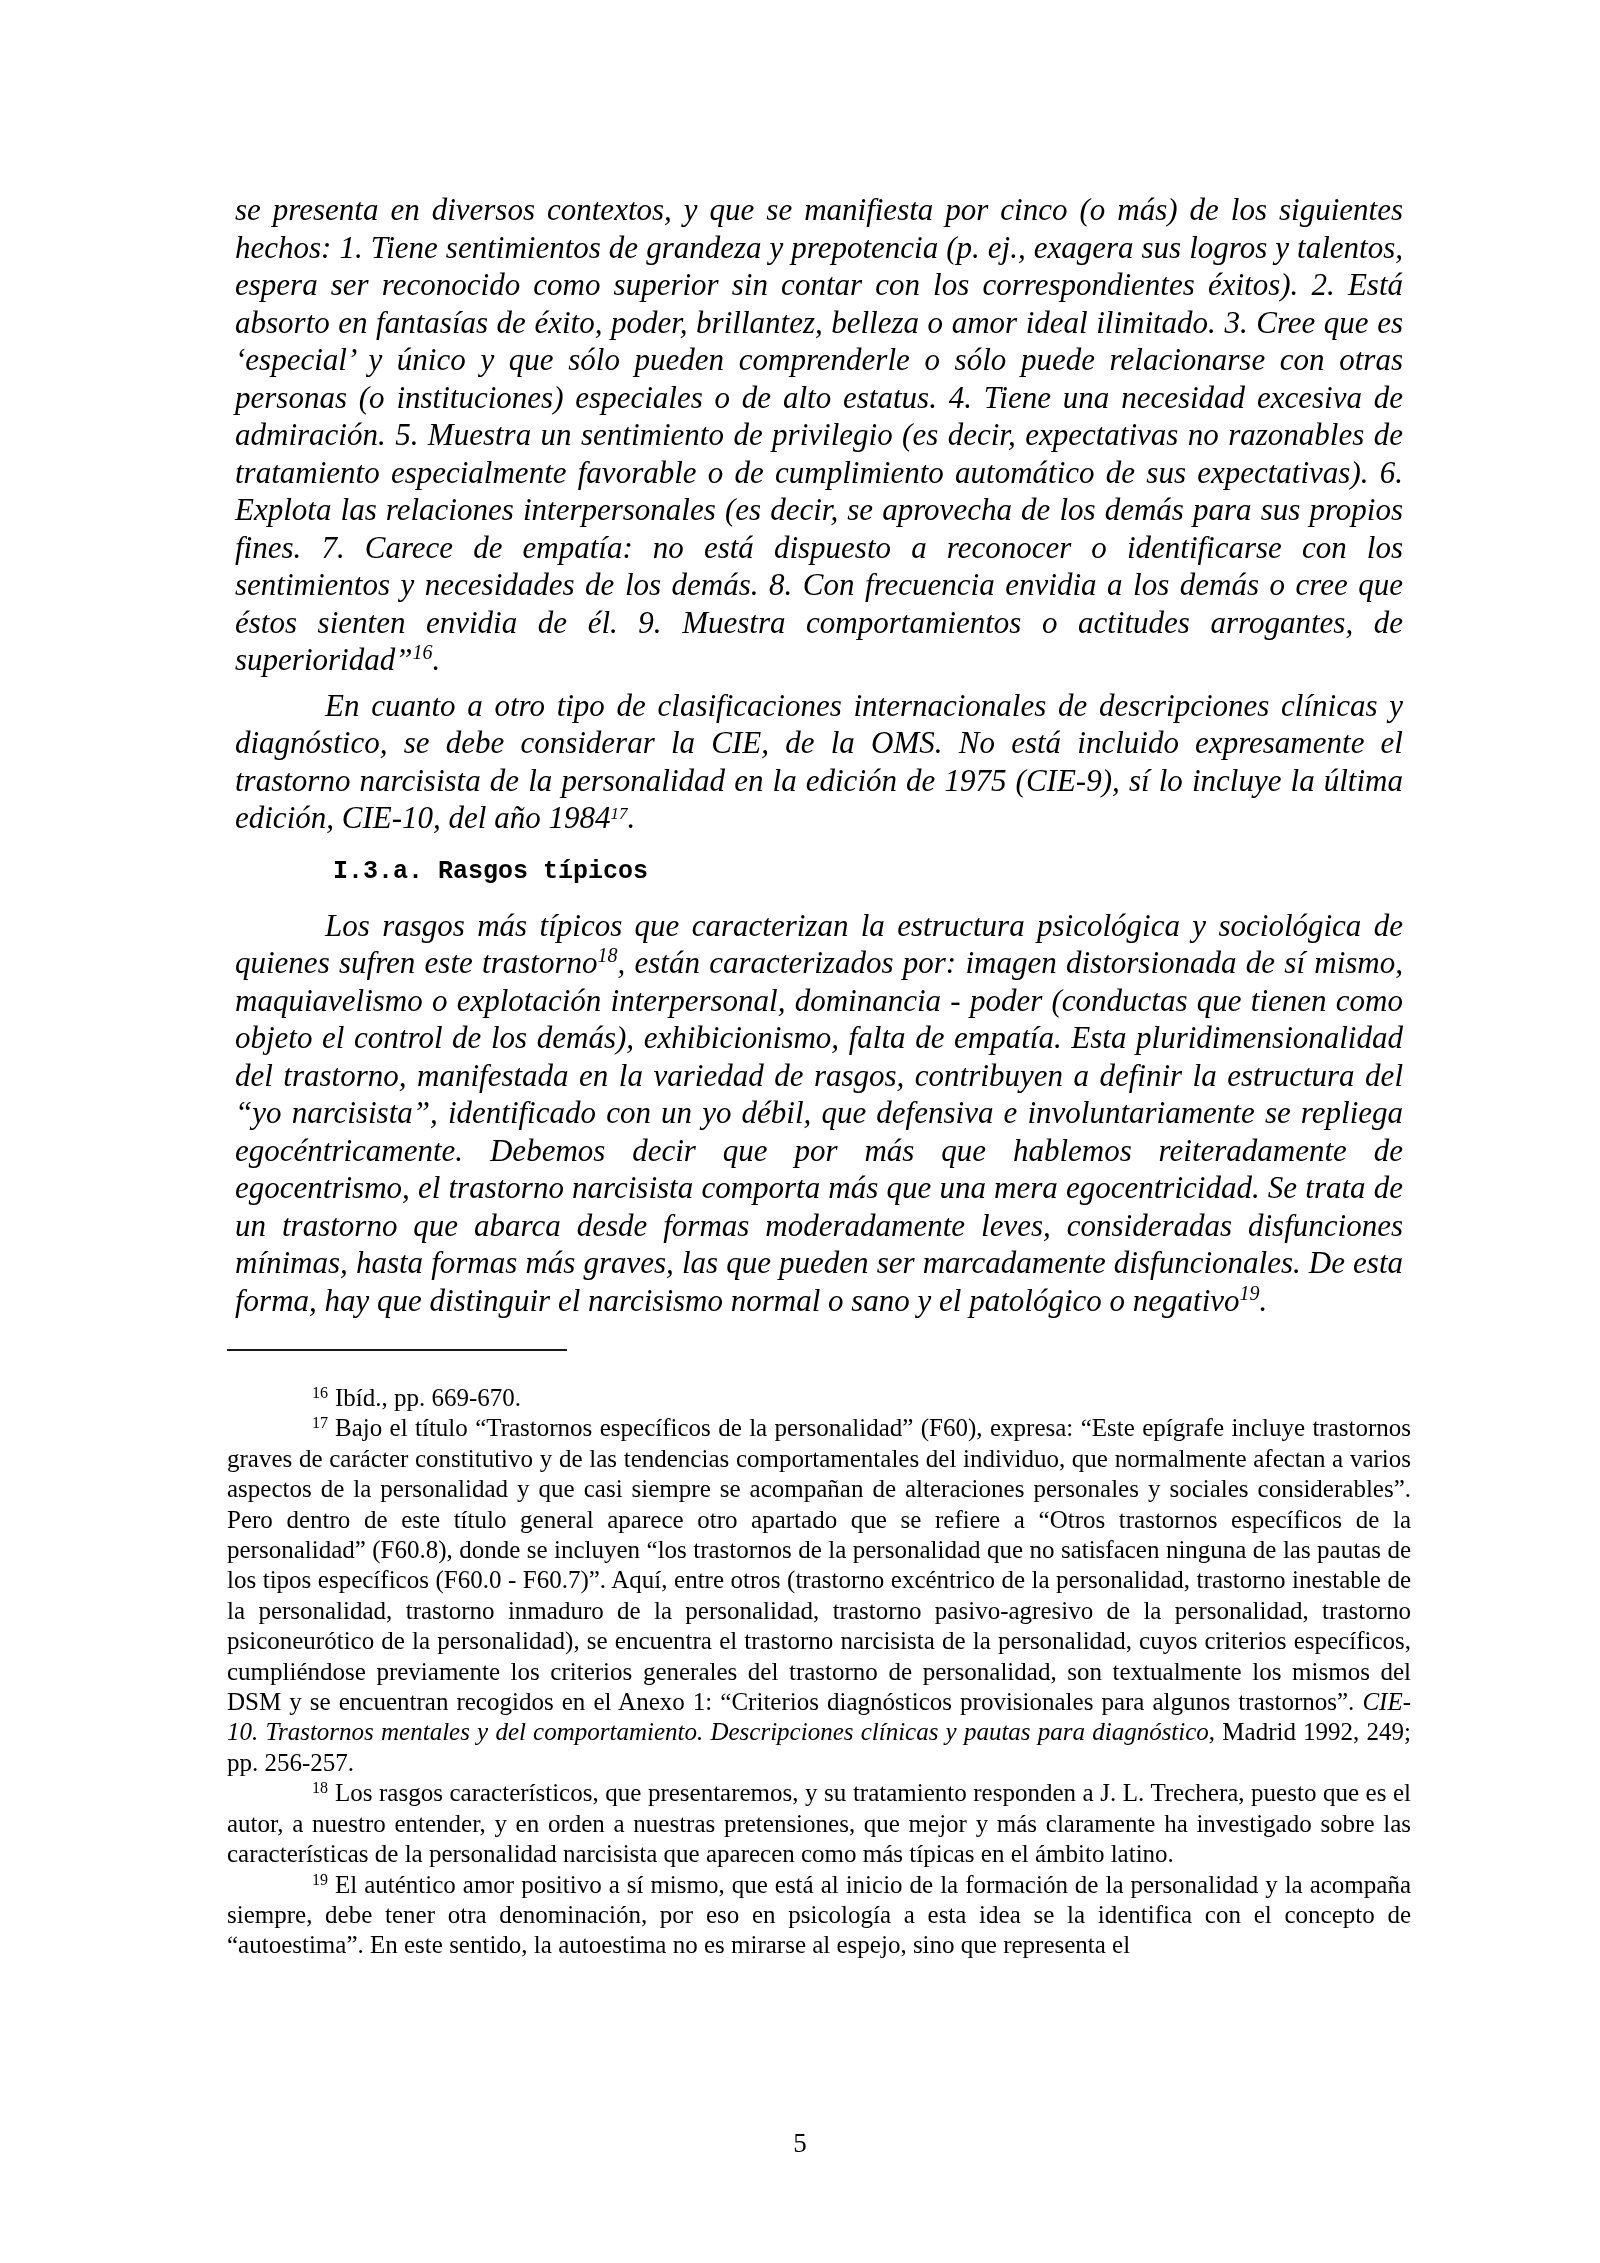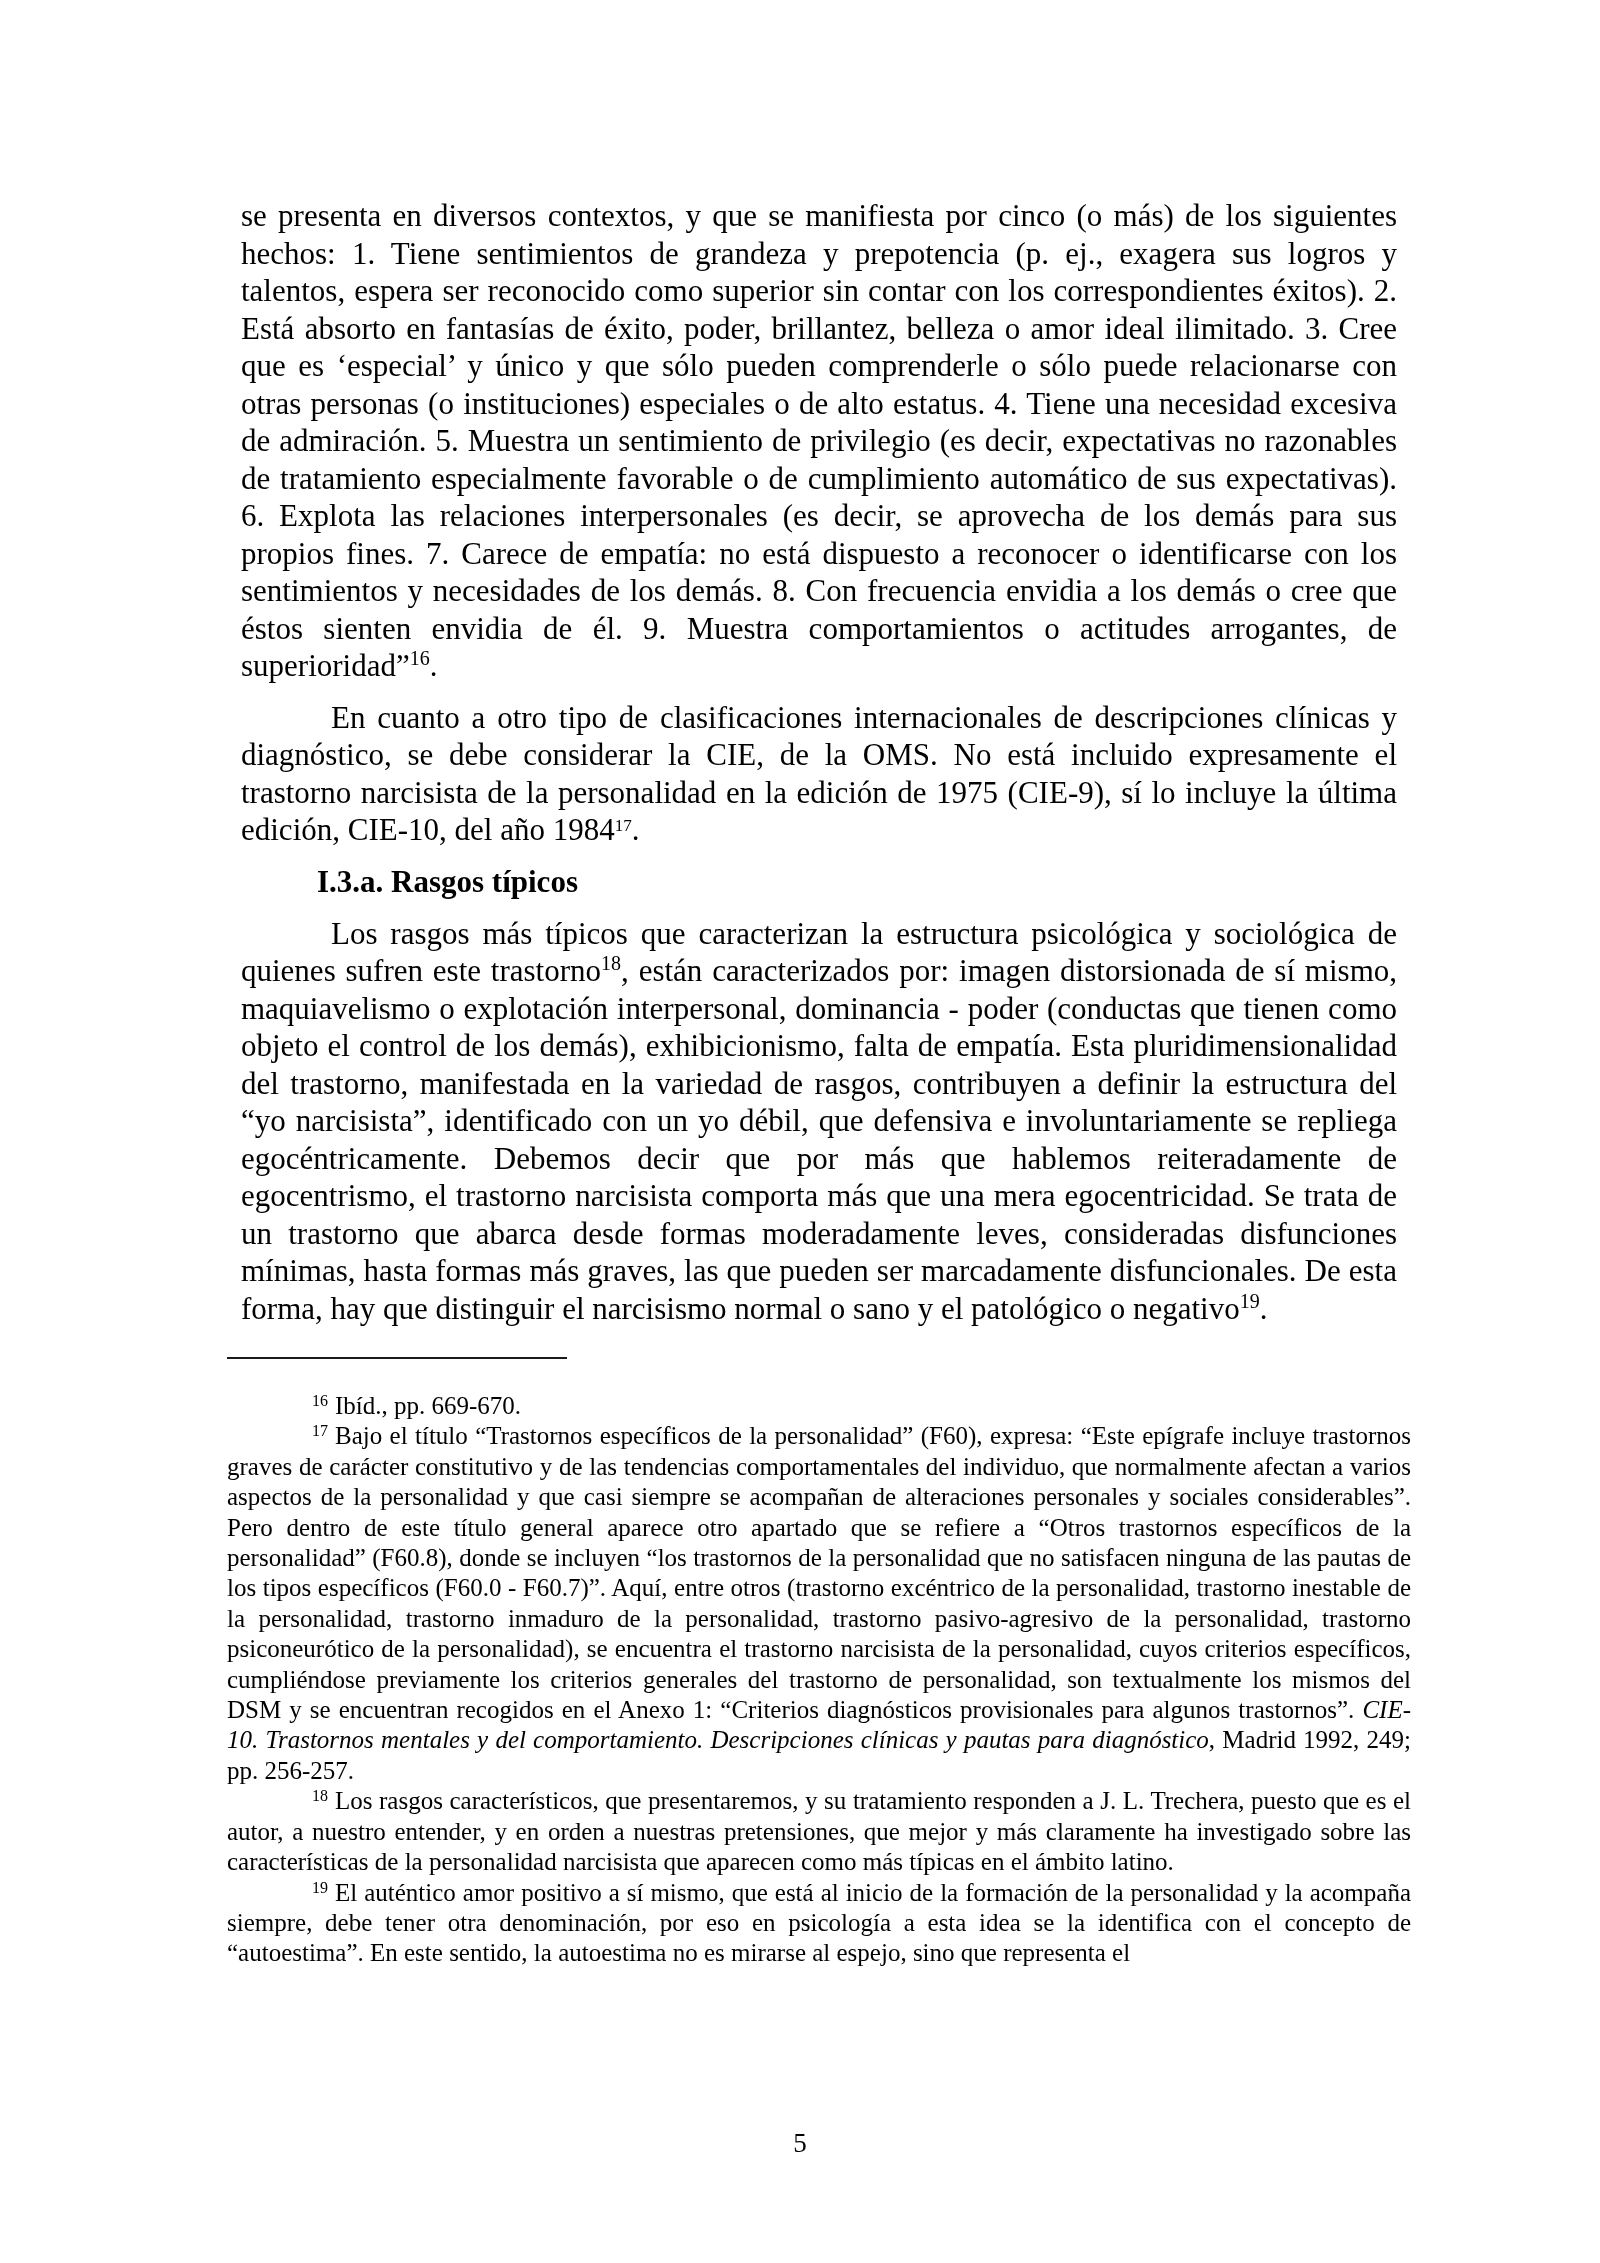--- a/index.html
+++ b/index.html
@@ -16,49 +16,51 @@
     font-family: "Liberation Serif", "DejaVu Serif", serif;
     overflow: hidden;
   }
   .content {
     position: absolute;
     left: 227px;
     top: 183px;
     width: 1184px;
   }
   .bp {
-    margin: 14px;
+    margin: 8px;
     font-size: 31px;
     line-height: 37.5px;
     text-align: justify;
+    font-style: italic;
   }
   .ind { text-indent: 90px; }
   .bsup {
     font-size: 20px;
     line-height: 0;
     position: relative;
     top: -11px;
     vertical-align: baseline;
   }
   .bsup.small {
     font-size: 17px;
     top: -9px;
   }
   .heading {
     margin: 34px 0 0 0;
     font-size: 31px;
     line-height: 38px;
     font-weight: bold;
   }
   .subheading {
-    margin: 0;
-    font-size: 31px;
+    margin: 16px;
+    font-size: 25px;
     line-height: 38px;
     font-weight: bold;
     text-indent: 90px;
+    font-family: Liberation Mono, monospace;
   }
   .fn-sep {
     width: 340px;
     height: 0;
     border-top: 2px solid #1a1a1a;
     margin-top: 30px;
   }
   .footnotes { margin-top: 32px; }
   .fn {
     margin: 0;

